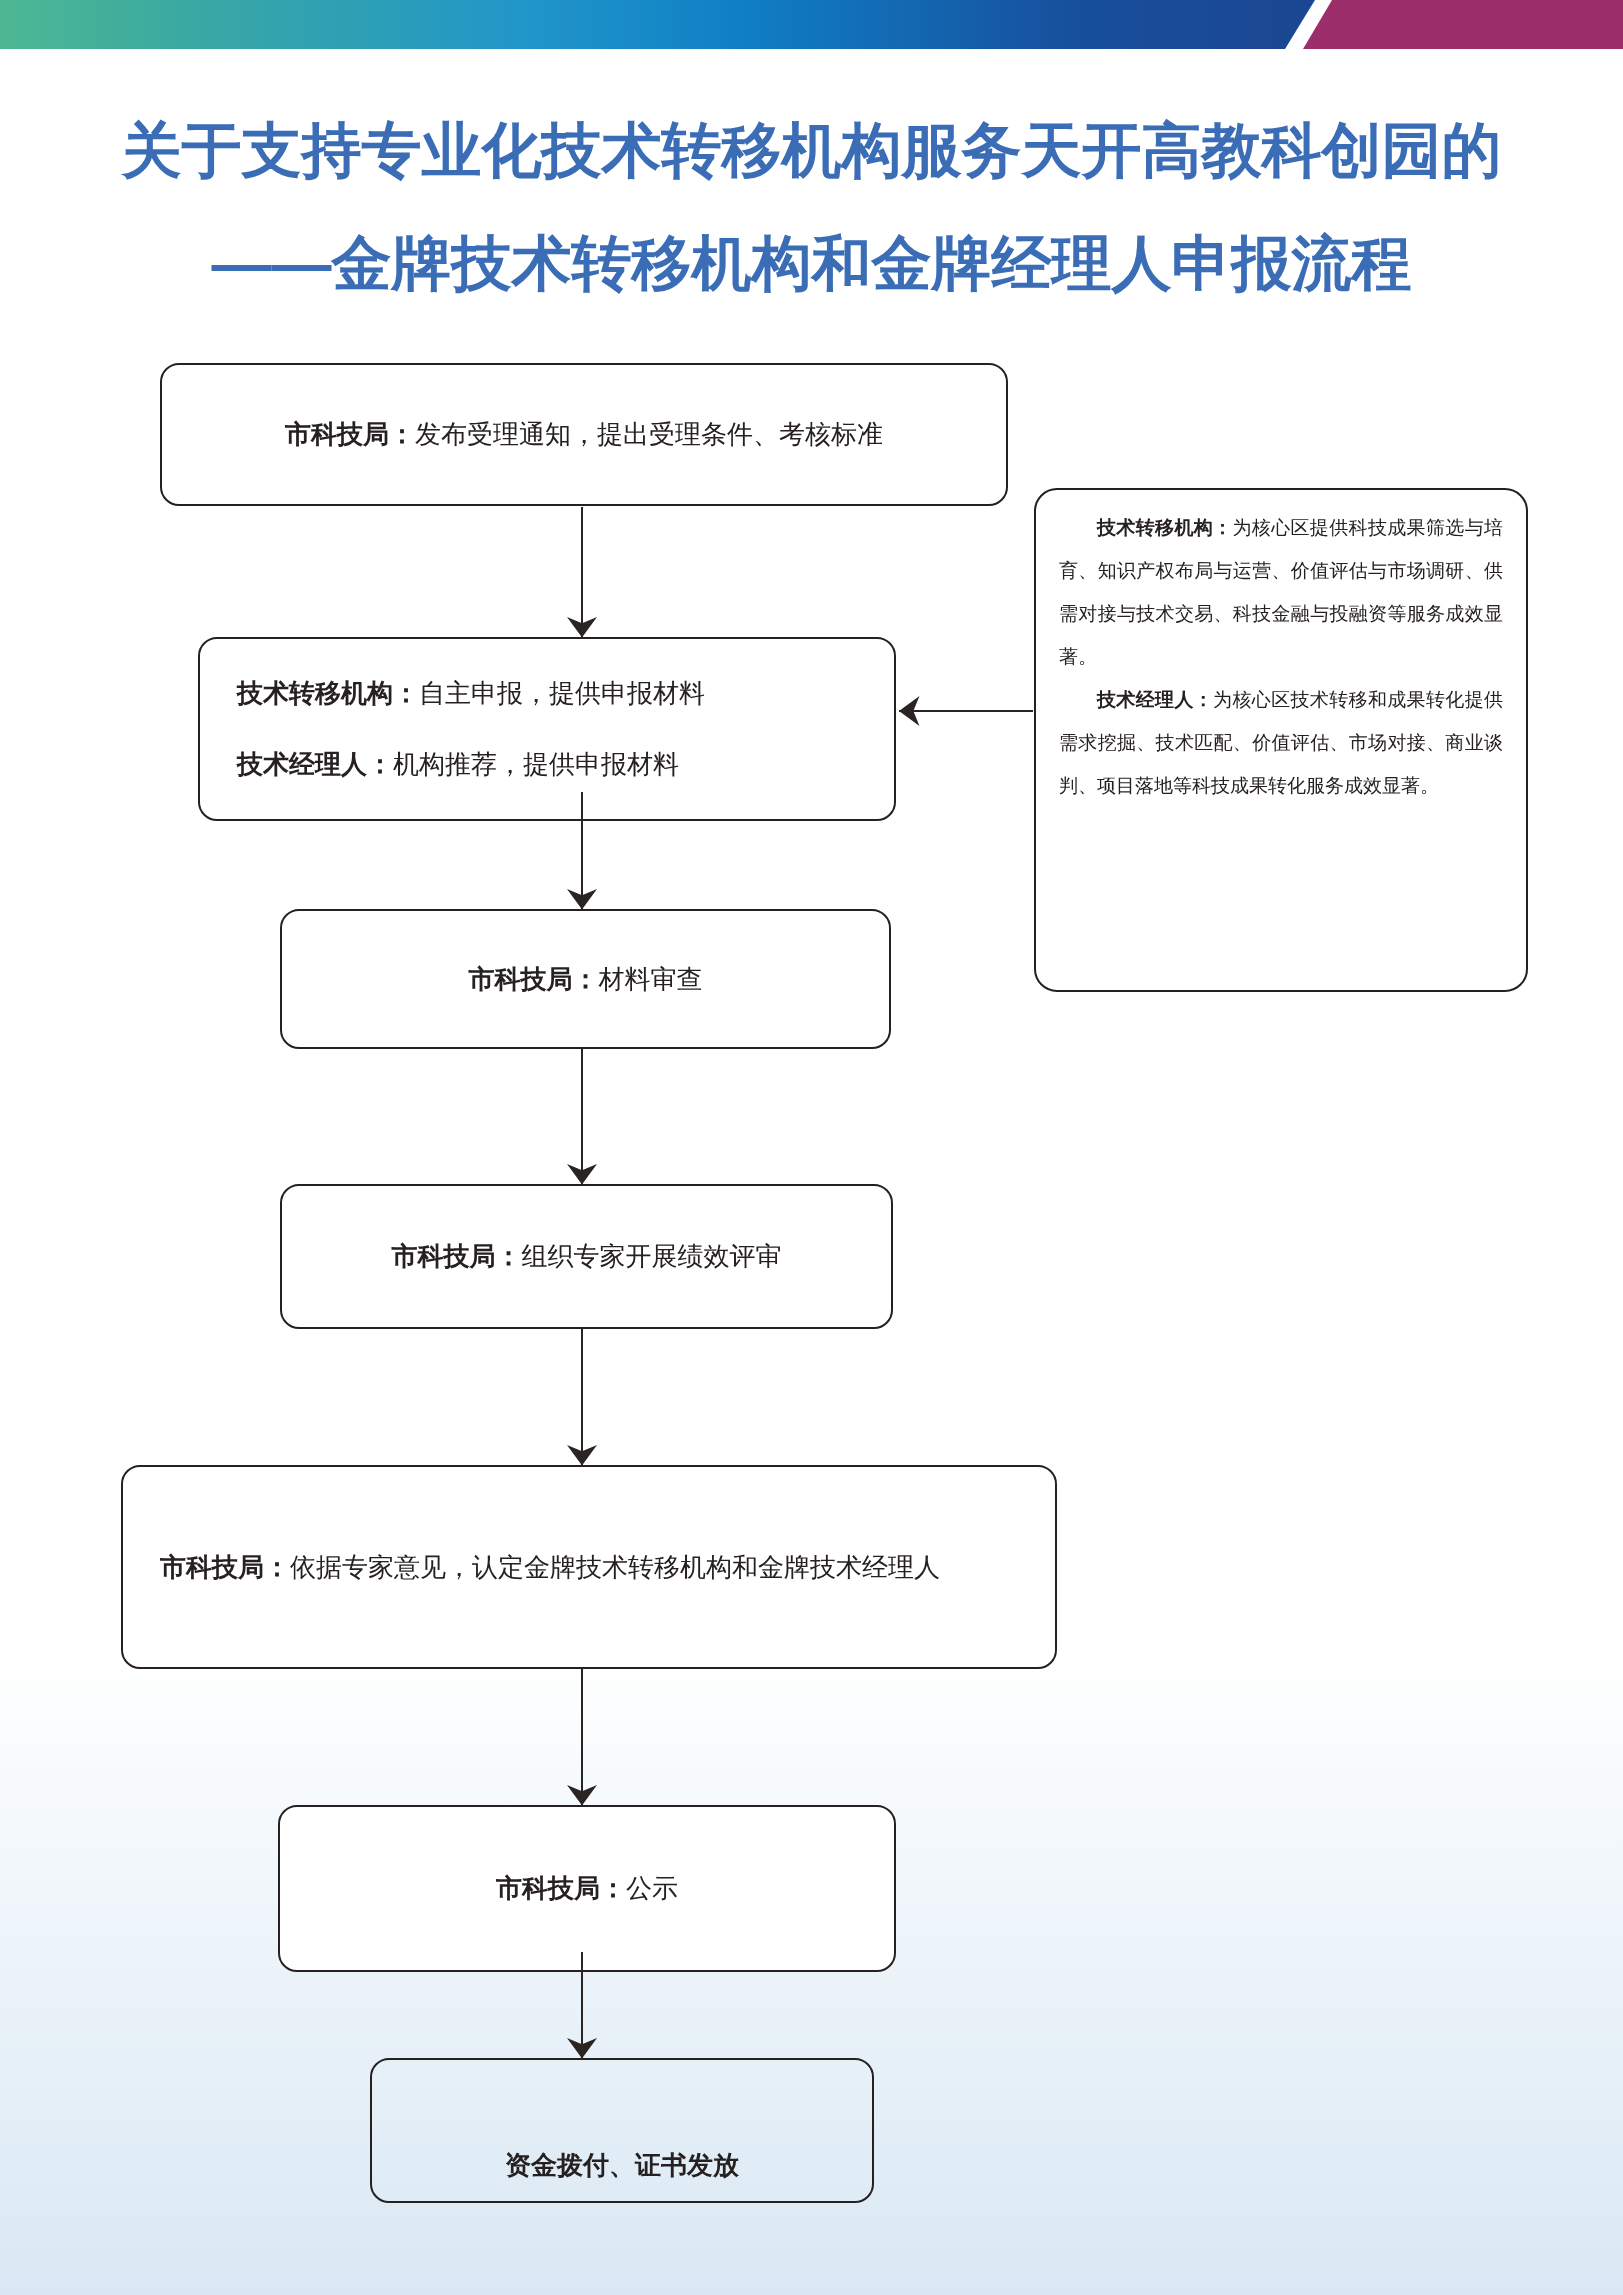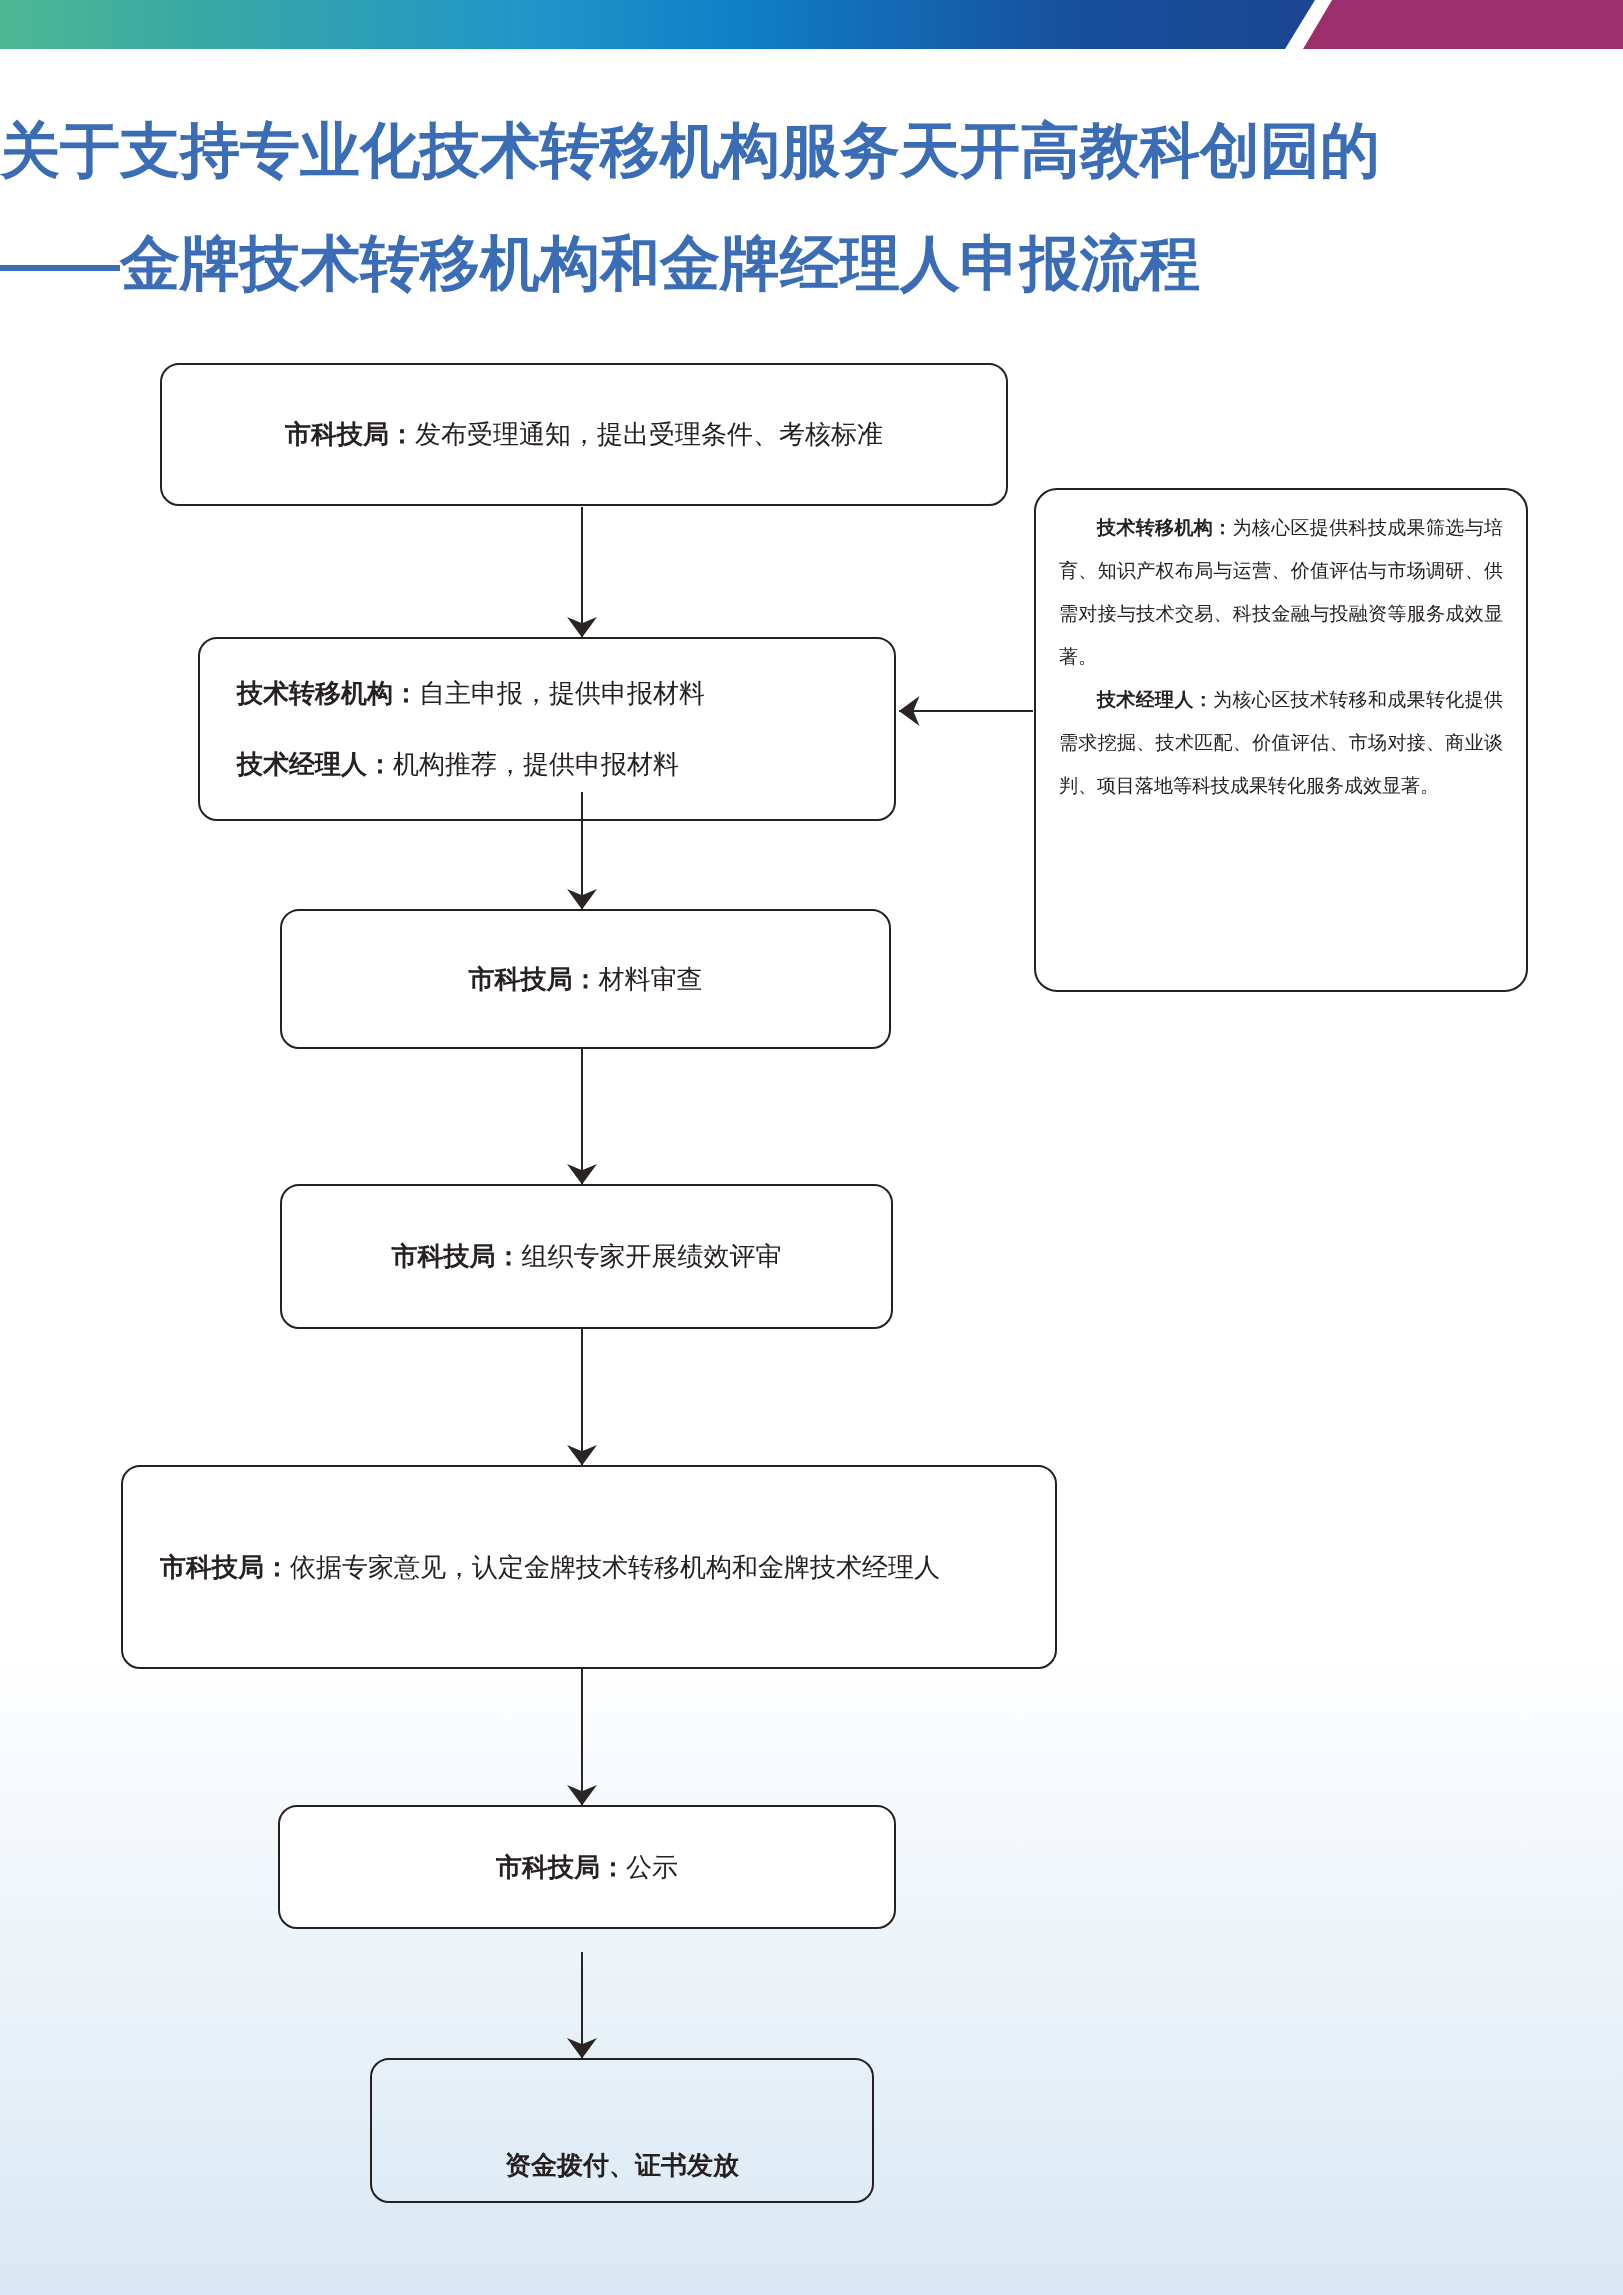--- a/index.html
+++ b/index.html
@@ -19,21 +19,21 @@
     clip-path:polygon(0 0,1315px 0,1285px 49px,0 49px);
   }
   .topbar .accent{
     position:absolute;top:0;right:0;width:320px;height:49px;
     background:#9c2f6b;
     clip-path:polygon(29px 0,320px 0,320px 49px,0 49px);
   }
   
   .title{
     position:absolute;top:94px;left:0;width:1623px;
-    text-align:left;
+    text-align:center;
     color:#3a6db5;
     font-size:60px;font-weight:bold;
     line-height:113px;
     letter-spacing:0px;
   }
   
   .fbox{
     position:absolute;
     background:#ffffff;
     border:2.7px solid #262120;
@@ -44,21 +44,21 @@
   }
   .fbox .line{line-height:71px;white-space:nowrap;}
   .fbox .lbl{font-weight:bold;}
   .fbox.center{align-items:center;text-align:center;}
   .box1{left:160px;top:363px;width:848px;height:143px;}
   .box2{left:198px;top:637px;width:698px;height:184px;padding-left:37px;}
   .box3{left:280px;top:909px;width:611px;height:140px;}
   .box4{left:280px;top:1184px;width:613px;height:145px;}
   .box5{left:121px;top:1465px;width:936px;height:204px;padding:0 37px;justify-content:center;}
   .box5 .para{line-height:71px;white-space:normal;}
-  .box6{left:278px;top:1805px;width:618px;height:124px;}
+  .box6{left:278px;top:1805px;width:618px;height:167px;}
   .box7{left:370px;top:2058px;width:504px;height:145px;background:transparent;justify-content:flex-end;}
   
   .sidebox{
     position:absolute;left:1034px;top:445px;width:494px;height:504px;
     background:#ffffff;
     border:2.7px solid #262120;
     border-radius:23px;
     box-sizing:border-box;
     padding:16.4px 23px;
     font-size:19px;line-height:43px;

